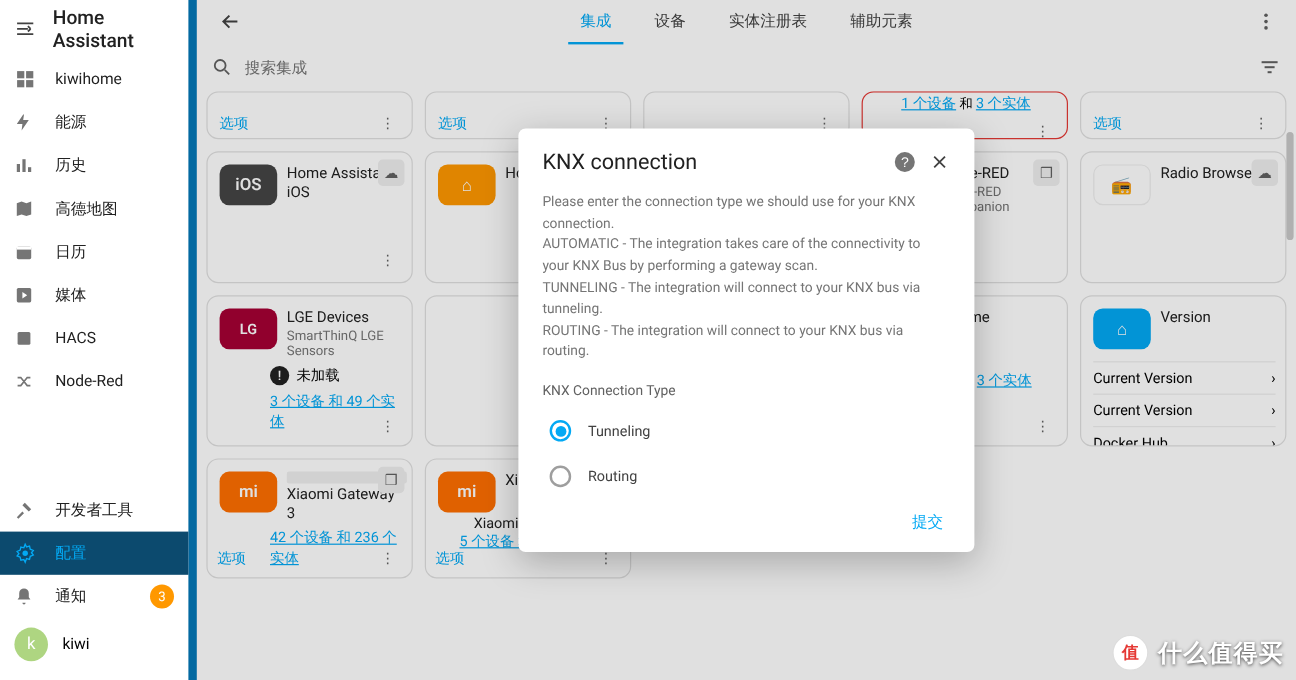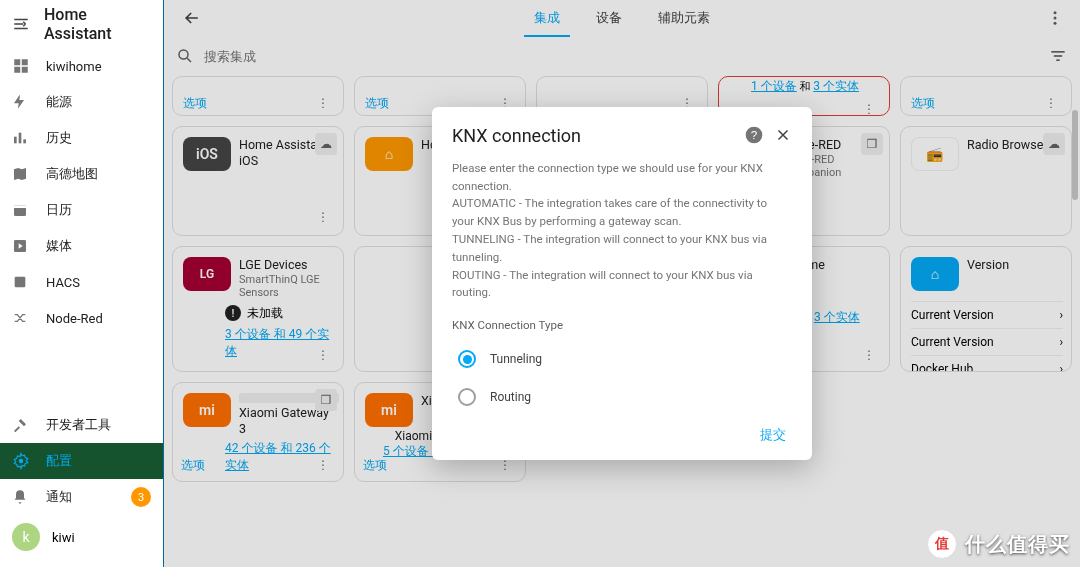--- a/index.html
+++ b/index.html
@@ -1,25 +1,25 @@
 <!DOCTYPE html>
 <html><head>
 <meta charset="utf-8">
 <style>
   * { box-sizing: border-box; margin: 0; padding: 0; }
   html, body { width: 1080px; height: 567px; font-family: Roboto, "Helvetica Neue", Arial, sans-serif; background: #fff; overflow: hidden; }
   .app { display: flex; height: 100%; }
-  .sidebar { width: 164px; background: #fff; border-right: 1px solid #0369a1; display:flex; flex-direction:column; }
+  .sidebar { width: 164px; background: #fff; border-right: 7px solid #0369a1; display:flex; flex-direction:column; }
   .sb-header { display: flex; align-items: center; height: 48px; padding: 0 12px; font-weight: 500; color: #212121; }
   .sb-header .mi { margin-right: 14px; }
   .mi { font-family: Arial; display:inline-block; }
   .sb-list { flex: 1; }
   .sb-item { display:flex; align-items:center; height: 36px; padding: 0 12px; font-size: 13px; color:#212121; cursor:pointer; }
   .sb-item .icon { width: 20px; text-align:center; margin-right: 14px; color:#757575; }
-  .sb-item.active { background:#14532d; color:#03a9f4; }
+  .sb-item.active { background:#0c4a6e; color:#03a9f4; }
   .sb-item.active .icon { color:#03a9f4; }
   .sb-bottom { border-top: none; padding-bottom: 8px; }
   .sb-user { display:flex; align-items:center; height:44px; padding:0 12px; font-size:13px; }
   .sb-avatar { width:28px; height:28px; border-radius:50%; background:#aed581; color:#fff; display:flex; align-items:center; justify-content:center; font-size:14px; margin-right:12px; }
   .badge-orange { margin-left:auto; width:20px; height:20px; border-radius:50%; background:#ff9800; color:#fff; font-size:11px; display:flex; align-items:center; justify-content:center; }
   .main { flex:1; position:relative; display:flex; flex-direction:column; }
   .backdrop { position:absolute; inset:0; background:rgba(0,0,0,0.12); pointer-events:none; z-index:5; }
   .topbar { height: 36px; display:flex; align-items:center; padding:0 8px; }
   .back-btn { width:40px; height:40px; display:flex; align-items:center; justify-content:center; color:#424242; }
   .tabs { position:absolute; left:50%; transform:translateX(-50%); display:flex; gap:0; }
@@ -197,20 +197,21 @@
   <div class="main">
     <div class="topbar">
       <div class="back-btn">
           <svg width="20" height="20" viewBox="0 0 24 24" fill="none" stroke="#424242" stroke-width="2">
             <path d="M19 12H5M11 6l-6 6 6 6"></path>
           </svg>
         </div>
       <div class="tabs">
         <div class="tab active">集成</div>
         <div class="tab">设备</div>
+        <div class="tab">实体注册表</div>
         <div class="tab">辅助元素</div>
       </div>
       <div class="top-dots">
           <svg width="18" height="18" viewBox="0 0 24 24" fill="#616161">
             <circle cx="12" cy="5" r="2"></circle>
             <circle cx="12" cy="12" r="2"></circle>
             <circle cx="12" cy="19" r="2"></circle>
           </svg>
         </div>
     </div>

